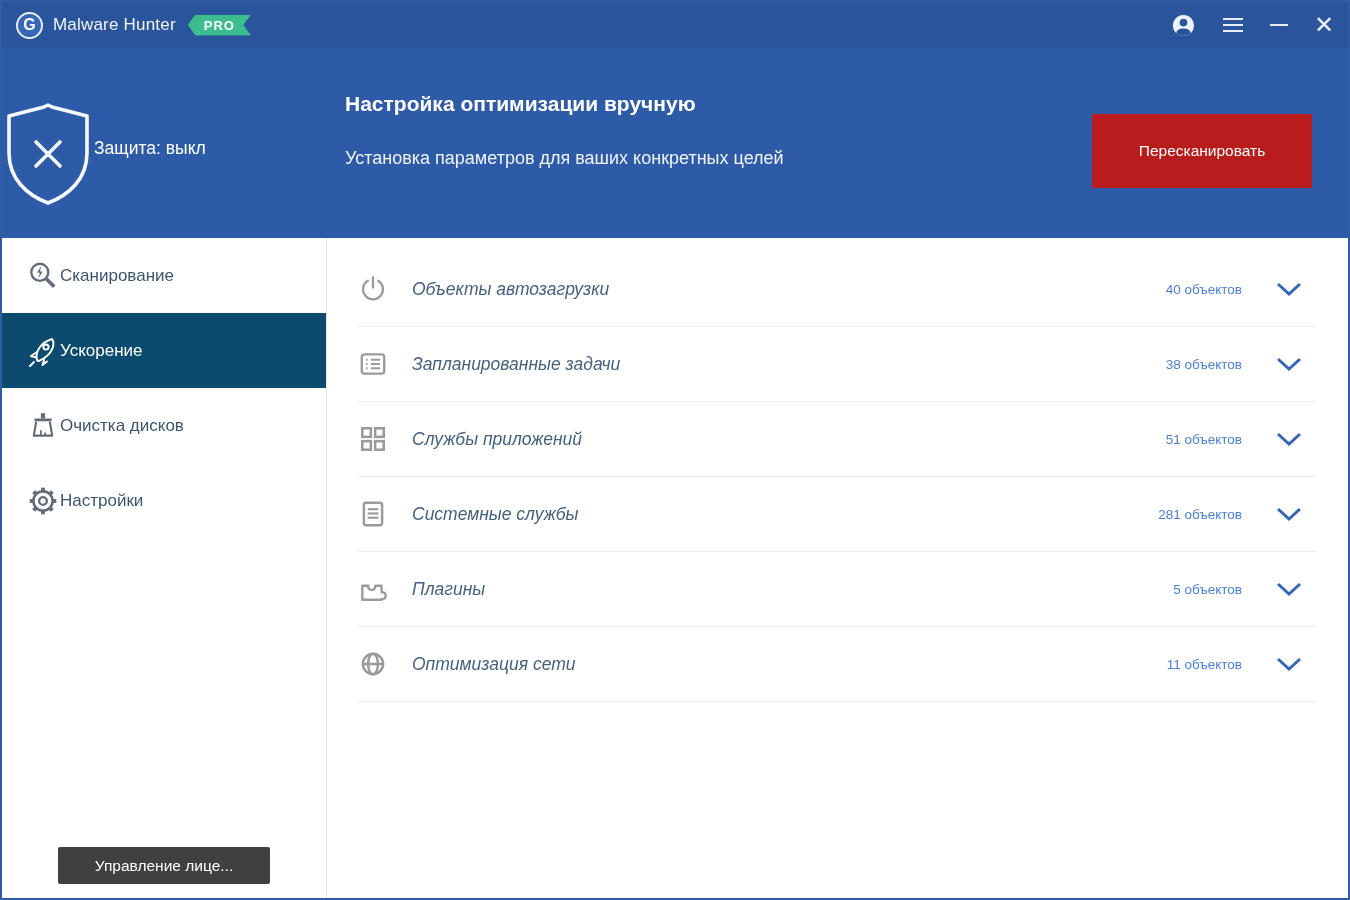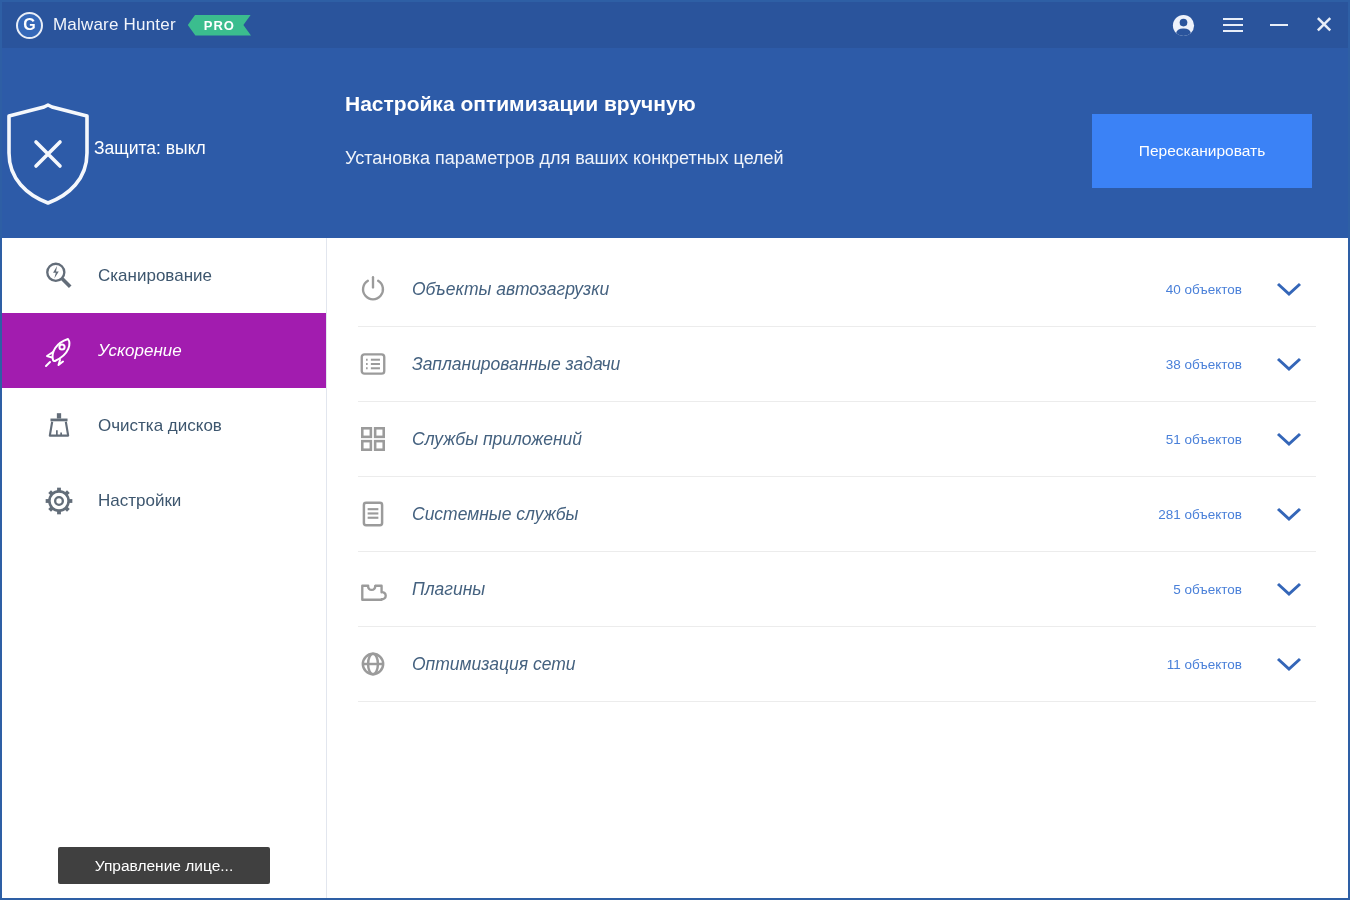--- a/index.html
+++ b/index.html
@@ -36,34 +36,34 @@
     position:absolute; left:0; top:46px; right:0; height:190px; background:#2d5ba8;
   }
   .shield-wrap{ position:absolute; left:0; top:0; width:325px; height:190px;
     display:flex; flex-direction:row; align-items:center; }
   .shield-wrap svg{ margin-top:22px; }
   .shield-status{ color:#fff; font-size:17.5px; margin-top:10px; }
   .banner-title{ position:absolute; left:343px; top:44px; color:#fff; font-size:21px; font-weight:bold; }
   .banner-sub{ position:absolute; left:343px; top:100px; color:#f0f4fa; font-size:18px; }
   .rescan{
     position:absolute; right:36px; top:66px; width:220px; height:74px;
-    background:#3b82f6; border:none; color:#fff; font-size:15.5px;
+    background:#b91c1c; border:none; color:#fff; font-size:15.5px;
     font-family:"Liberation Sans", sans-serif; cursor:pointer;
   }
   
   .sidebar{
     position:absolute; left:0; top:236px; bottom:0; width:325px; background:#fff;
     border-right:1px solid #e2e6ee;
   }
   .side-item{
-    height:75px; display:flex; align-items:center; padding-left:40px; gap:22px;
+    height:75px; display:flex; align-items:center; padding-left:24px; 
     color:#3d566e; font-size:17px; cursor:pointer;
   }
   .side-item .ic{ width:34px; display:flex; justify-content:center; }
-  .side-item.active{ background:#a21caf; color:#fff;font-style:italic; }
+  .side-item.active{ background:#0c4a6e; color:#fff; }
   .side-bottom{ position:absolute; left:0; right:0; bottom:14px; text-align:center; }
   .license-btn{
     width:212px; height:37px; background:#404040; border:none; border-radius:2px;
     color:#fff; font-size:15.5px; font-family:"Liberation Sans", sans-serif; cursor:pointer;
   }
   .version{ margin-top:22px; color:#3a3a3a; font-size:14.5px; }
   
   .main{ position:absolute; left:326px; top:236px; right:0; bottom:0; background:#fff; padding-top:14px; }
   .row{
     height:75px; display:flex; align-items:center;

